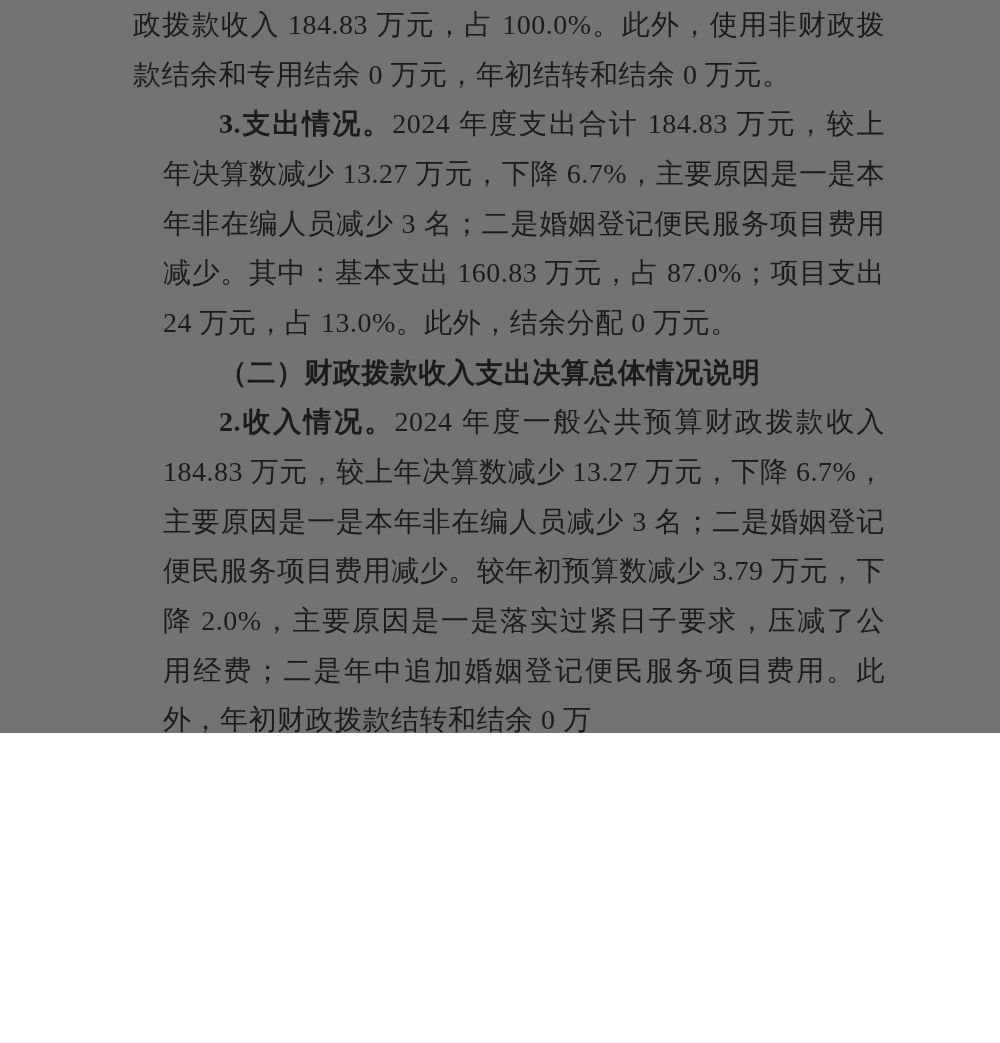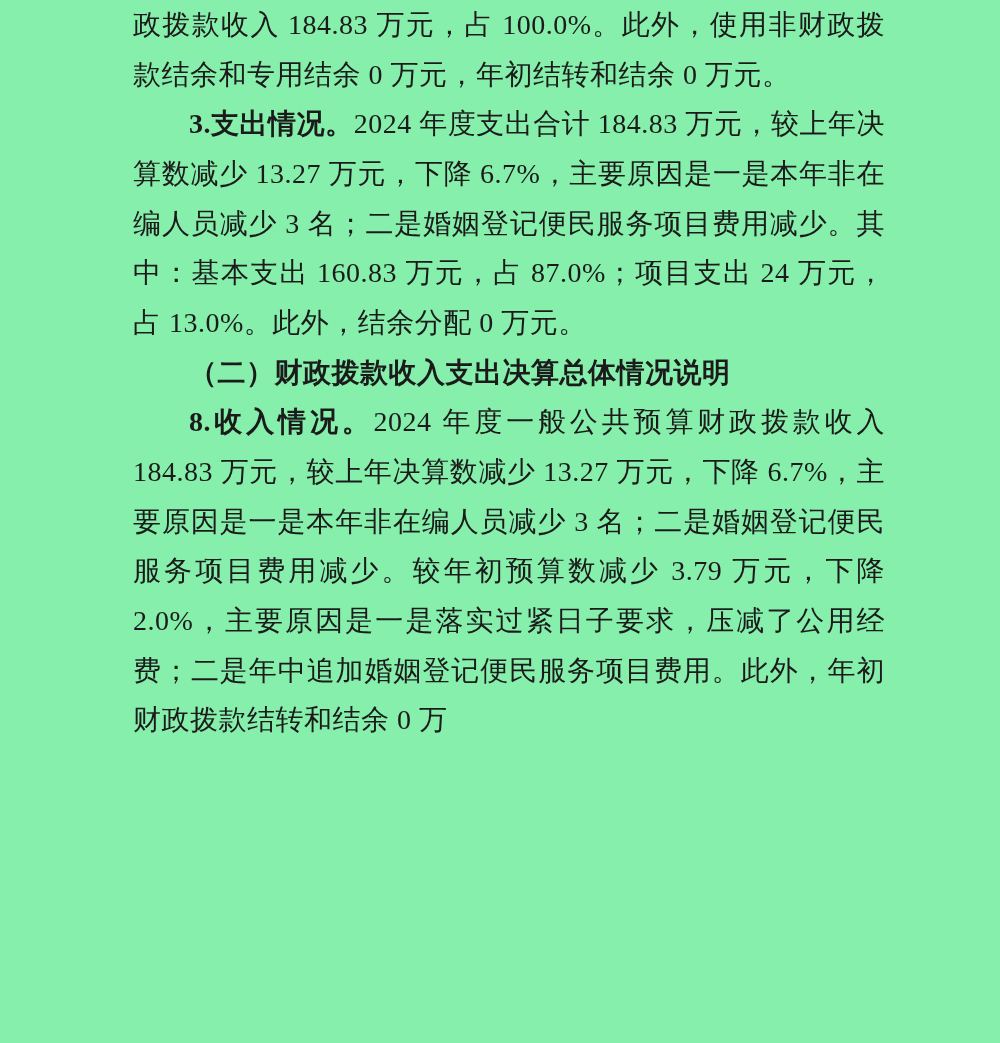--- a/index.html
+++ b/index.html
@@ -3,22 +3,22 @@
 <meta charset="utf-8">
 <style>
   html, body {
     margin: 0;
     padding: 0;
     background: #ffffff;
   }
   .page {
     position: relative;
     width: 1000px;
-    height: 1043px;
-    background: #86efac;
+    height: 733px;
+    background: #737373;
     overflow: hidden;
     font-family: "Liberation Serif", "DejaVu Serif", serif;
     color: #1b1b1b;
   }
   .doc-body {
     position: absolute;
     left: 133px;
     top: 0;
     width: 752px;
     font-size: 28px;
@@ -26,20 +26,21 @@
     text-align: justify;
     text-justify: inter-character;
     letter-spacing: 0.5px;
   }
   .doc-body p {
     margin: 0;
     padding: 0;
   }
   p.indent {
     text-indent: 56px;
+    margin-left: 30px;
   }
   .lead {
     font-weight: bold;
   }
   p.heading {
     font-weight: bold;
   }
 </style>
 </head>
 <body>
@@ -49,16 +50,16 @@
 
     <p class="body"><span>政拨款收入 184.83 万元，占 100.0%。此外，使用非财政拨款结余和专用结余 0 万元，年初结转和结余 0 万元。</span></p>
 
     <p class="body indent"><b class="lead">3.支出情况。</b><span>2024 年度支出合计 184.83 万元，较上年决算数减少 13.27 万元，下降 6.7%，主要原因是一是本年非在编人员减少 3 名；二是婚姻登记便民服务项目费用减少。其中：基本支出 160.83 万元，占 87.0%；项目支出 24 万元，占 13.0%。此外，结余分配 0 万元。</span></p>
 
 
     <p class="heading indent"><span>（二）财政拨款收入支出决算总体情况说明</span></p>
 
 
 
-    <p class="body indent"><b class="lead">8.收入情况。</b><span>2024 年度一般公共预算财政拨款收入 184.83 万元，较上年决算数减少 13.27 万元，下降 6.7%，主要原因是一是本年非在编人员减少 3 名；二是婚姻登记便民服务项目费用减少。较年初预算数减少 3.79 万元，下降 2.0%，主要原因是一是落实过紧日子要求，压减了公用经费；二是年中追加婚姻登记便民服务项目费用。此外，年初财政拨款结转和结余 0 万</span></p>
+    <p class="body indent"><b class="lead">2.收入情况。</b><span>2024 年度一般公共预算财政拨款收入 184.83 万元，较上年决算数减少 13.27 万元，下降 6.7%，主要原因是一是本年非在编人员减少 3 名；二是婚姻登记便民服务项目费用减少。较年初预算数减少 3.79 万元，下降 2.0%，主要原因是一是落实过紧日子要求，压减了公用经费；二是年中追加婚姻登记便民服务项目费用。此外，年初财政拨款结转和结余 0 万</span></p>
 
   </div>
 </div>
 
 </body></html>

